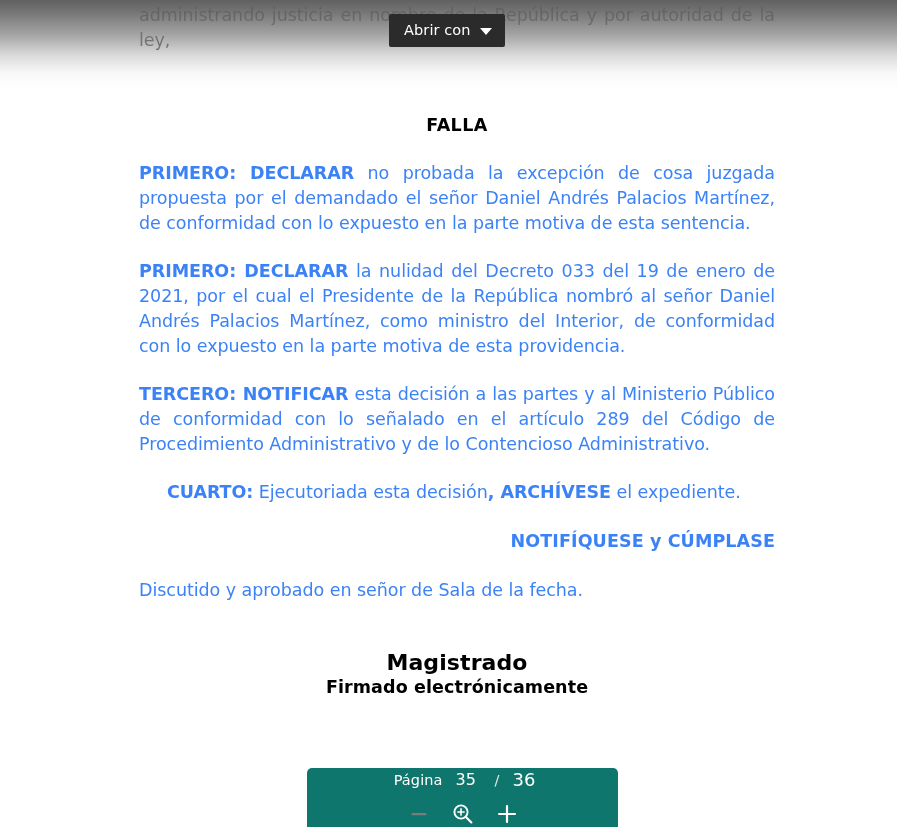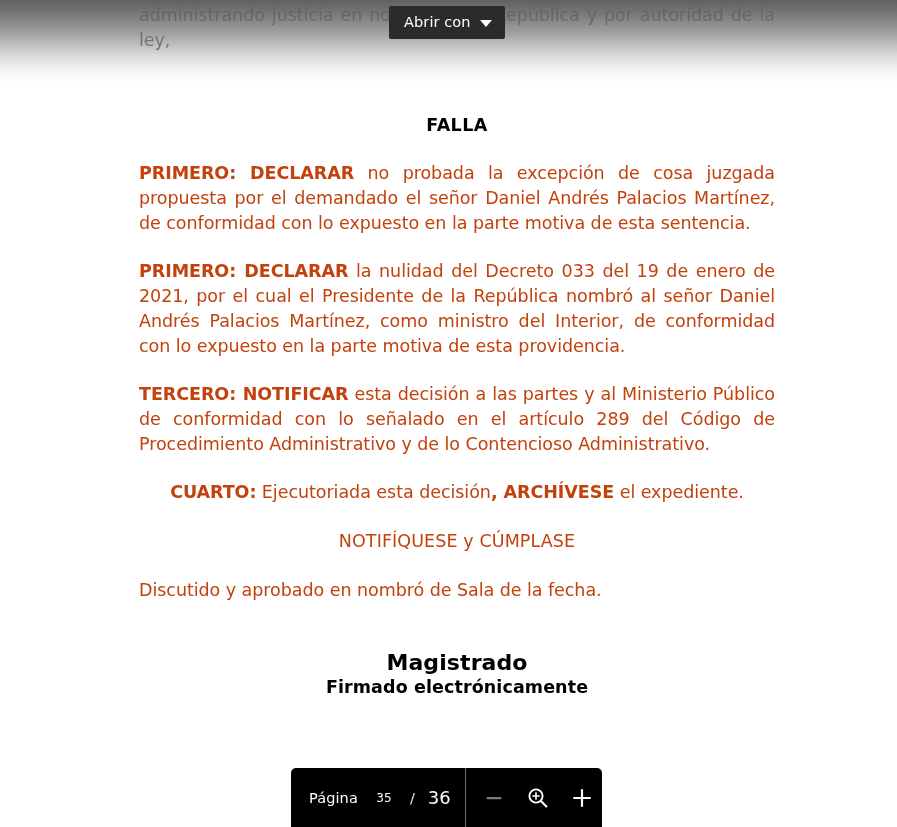--- a/index.html
+++ b/index.html
@@ -50,28 +50,28 @@
     margin: 0;
     padding-top: 62px;
   }
 
   .para {
     font-size: 17.5px;
     line-height: 25px;
     text-align: justify;
     text-justify: inter-word;
     margin: 0;
-    color: #c2410c;
+    color: #3b82f6;
     letter-spacing: -0.05px;
   }
   .para.p1 { padding-top: 26px; }
   .para.p2 { padding-top: 23px; }
   .para.p3 { padding-top: 23px; }
-  .para.p4 { padding-top: 23px; text-align: center; }
-  .para.p5 { padding-top: 24px; text-align: center; font-weight: normal; letter-spacing: 0.1px; }
+  .para.p4 { padding-top: 23px; text-align: left; margin-left: 28px; }
+  .para.p5 { padding-top: 24px; text-align: right; font-weight: bold; letter-spacing: 0.1px; }
   .para.p6 { padding-top: 24px; text-align: left; }
 
   .para b, .para strong { font-weight: bold; }
 
   .signature-block {
     text-align: center;
     padding-top: 48px;
     line-height: 24px;
   }
   .sig-name {
@@ -104,21 +104,21 @@
         rgba(140,140,140,0.80) 38%,
         rgba(190,190,190,0.55) 62%,
         rgba(232,232,232,0.25) 82%,
         rgba(255,255,255,0) 100%);
     pointer-events: none;
   }
 
   
   #open-with-chip {
     position: absolute;
-    left: 389px; top: 6px;
+    left: 389px; top: 14px;
     height: 33px;
     display: flex;
     align-items: center;
     gap: 9px;
     padding: 0 13px 0 15px;
     background: #2b2b2b;
     color: #ffffff;
     border-radius: 2px;
     cursor: pointer;
     user-select: none;
@@ -134,52 +134,53 @@
     width: 0; height: 0;
     border-left: 6.5px solid transparent;
     border-right: 6.5px solid transparent;
     border-top: 7px solid #ffffff;
     margin-top: 2px;
   }
 
   
   #bottom-toolbar {
     position: absolute;
-    left: 291px; bottom: 0;
+    left: 307px; bottom: 0;
     width: 311px; height: 59px;
-    background: #000000;
+    background: #0f766e;
     border-top-left-radius: 5px;
     border-top-right-radius: 5px;
     display: flex;
     align-items: center;
     color: #ffffff;
     overflow: hidden;
+    flex-direction: column;
   }
 
   .tb-pages {
     display: flex;
     align-items: center;
     height: 100%;
     padding: 0 14px 0 18px;
     gap: 13px;
   }
   .tb-pages .lbl {
     font-size: 14.5px;
     color: #ffffff;
     letter-spacing: 0.1px;
     white-space: nowrap;
   }
   .page-input {
-    font-size: 12px;
+    font-size: 16px;
     color: #ffffff;
     background: transparent;
     border: none;
     outline: none;
     width: 26px;
-    text-align: center;
+    text-align: left;
     font-family: inherit;
     padding: 2px 0;
     cursor: text;
   }
   .sep-slash {
     font-size: 14.5px;
     color: #e6e6e6;
   }
   .page-total {
     font-size: 18px;
@@ -228,21 +229,21 @@
     <p class="para p1"><b>PRIMERO: DECLARAR</b><span> no probada la excepción de cosa juzgada propuesta por el demandado el señor Daniel Andrés Palacios Martínez, de conformidad con lo expuesto en la parte motiva de esta sentencia.</span></p>
 
     <p class="para p2"><b>PRIMERO: DECLARAR</b><span> la nulidad del Decreto 033 del 19 de enero de 2021, por el cual el Presidente de la República nombró al señor Daniel Andrés Palacios Martínez, como ministro del Interior, de conformidad con lo expuesto en la parte motiva de esta providencia.</span></p>
 
     <p class="para p3"><b>TERCERO: NOTIFICAR</b><span> esta decisión a las partes y al Ministerio Público de conformidad con lo señalado en el artículo 289 del Código de Procedimiento Administrativo y de lo Contencioso Administrativo.</span></p>
 
     <p class="para p4"><b>CUARTO:</b><span> Ejecutoriada esta decisión</span><b>, ARCHÍVESE</b><span> el expediente.</span></p>
 
     <p class="para p5">NOTIFÍQUESE y CÚMPLASE</p>
 
-    <p class="para p6">Discutido y aprobado en nombró de Sala de la fecha.</p>
+    <p class="para p6">Discutido y aprobado en señor de Sala de la fecha.</p>
 
     <div class="signature-block">
       <span class="sig-role">Magistrado</span>
       <span class="sig-note">Firmado electrónicamente</span>
     </div>
 
   </div>
 
   <div id="top-scrim"></div>
 

